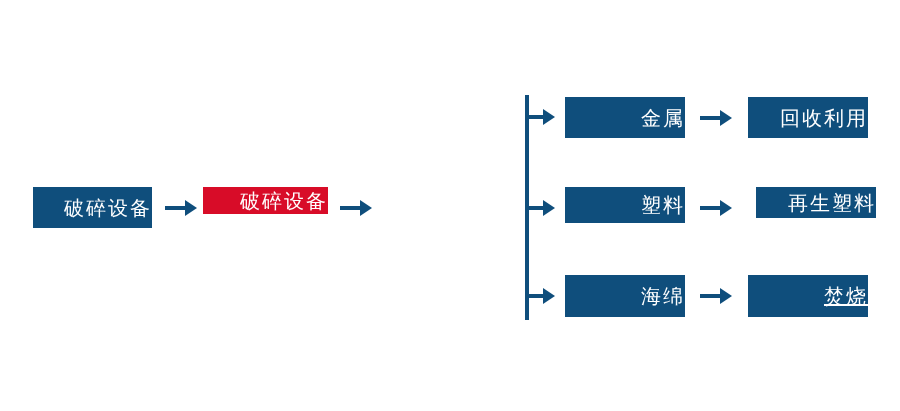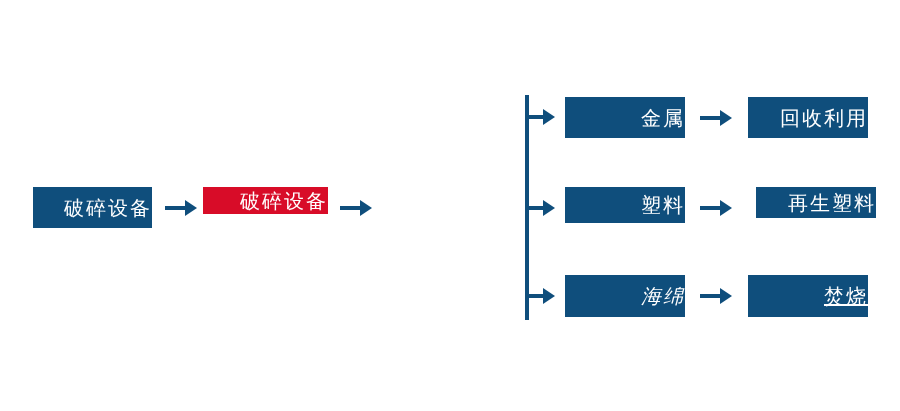--- a/index.html
+++ b/index.html
@@ -142,21 +142,21 @@
 
   <div class="node node-blue" style="left:748px; top:187px; width:120px; height:31px;margin-left:8px;">
     <span>再生塑料</span>
   </div>
 
   <div class="branch" style="left:525px; top:284px; width:30px;">
     <span class="shaft" style="width:20px;"></span>
     <span class="head" style="left:18px;"></span>
   </div>
 
-  <div class="node node-blue" style="left:565px; top:275px; width:120px; height:42px;font-style:italic;">
+  <div class="node node-blue" style="left:565px; top:275px; width:120px; height:42px;">
     <span>海绵</span>
   </div>
 
   <div class="arrow" style="left:700px; top:284px; width:32px;">
     <span class="shaft" style="width:22px;"></span>
     <span class="head" style="left:20px;"></span>
   </div>
 
   <div class="node node-blue" style="left:748px; top:275px; width:120px; height:42px;text-decoration:underline;">
     <span>焚烧</span>

